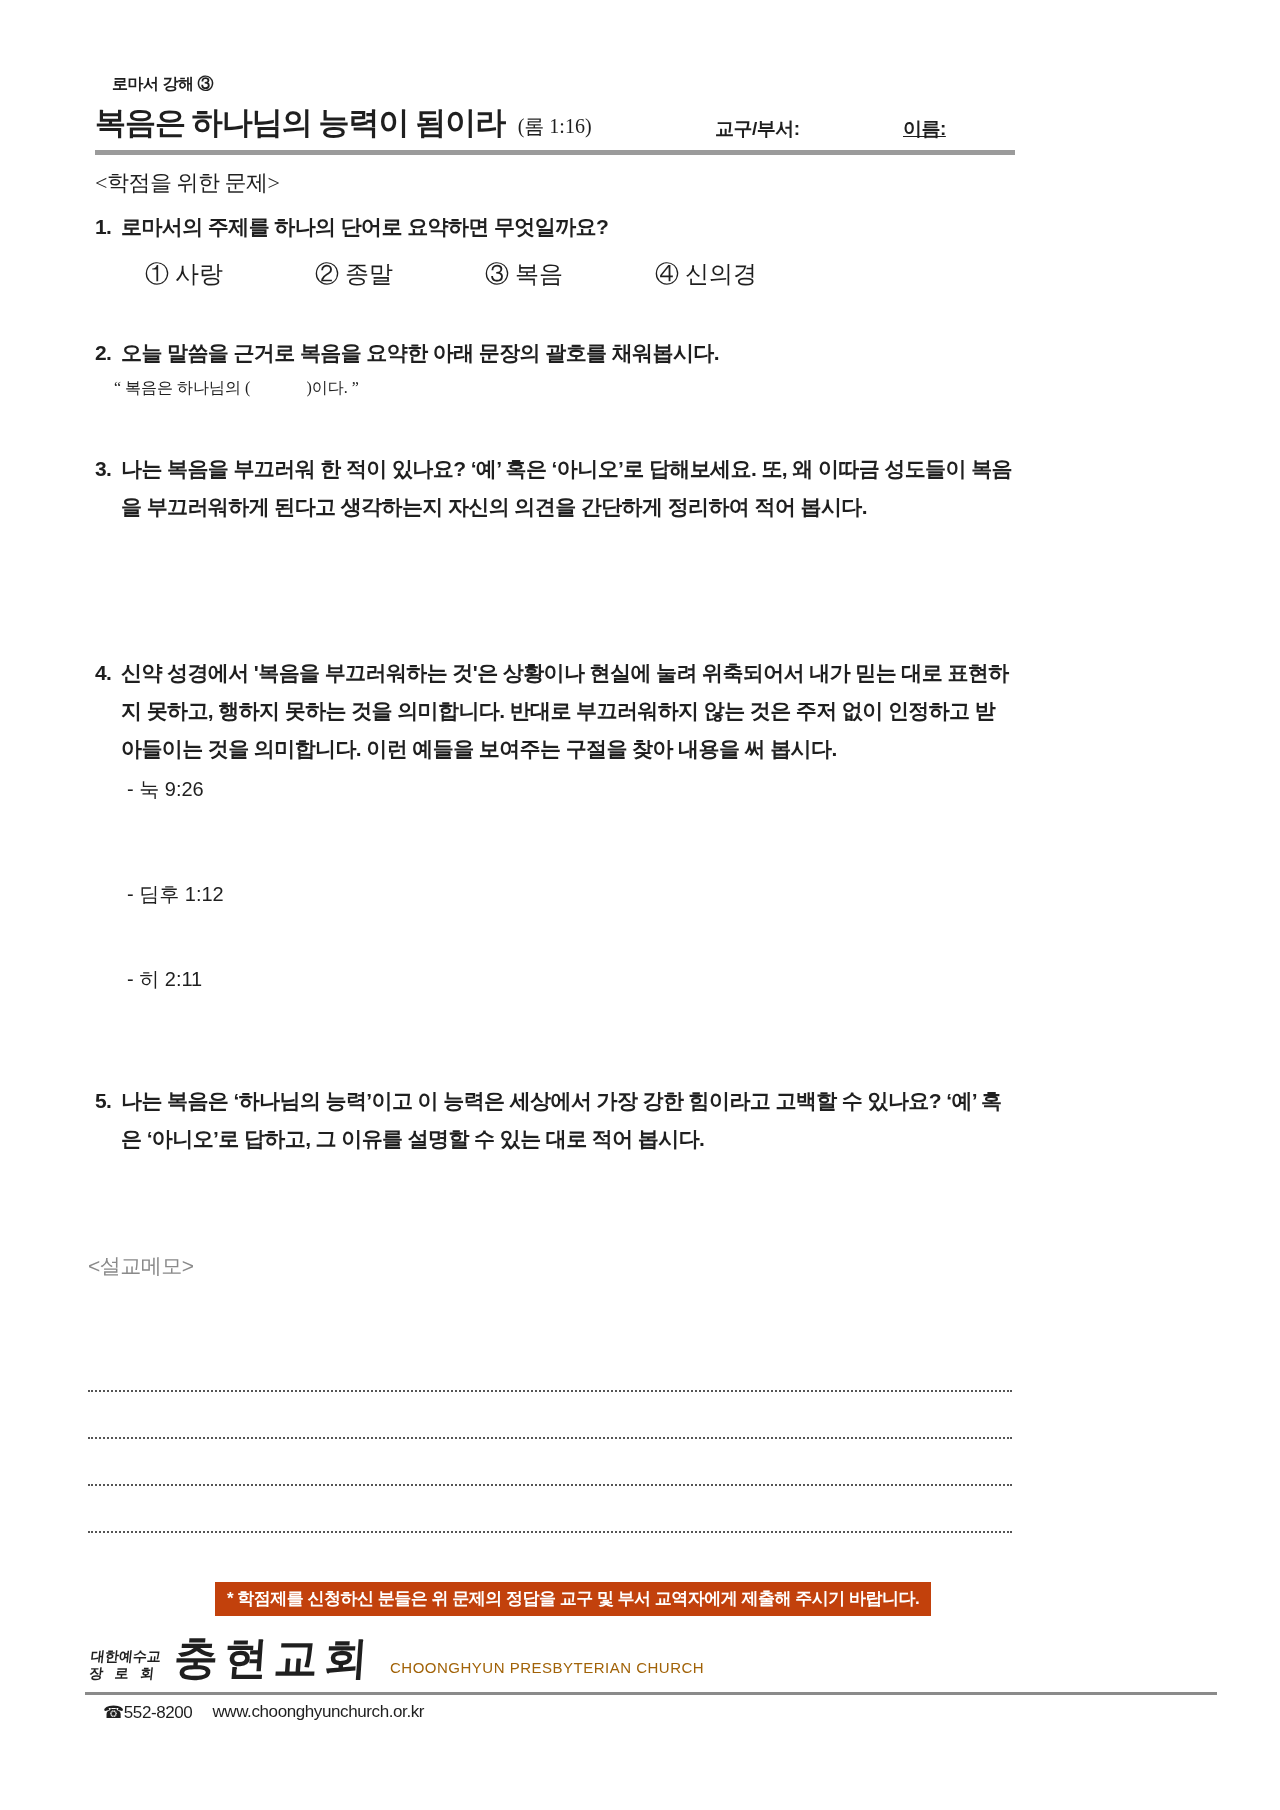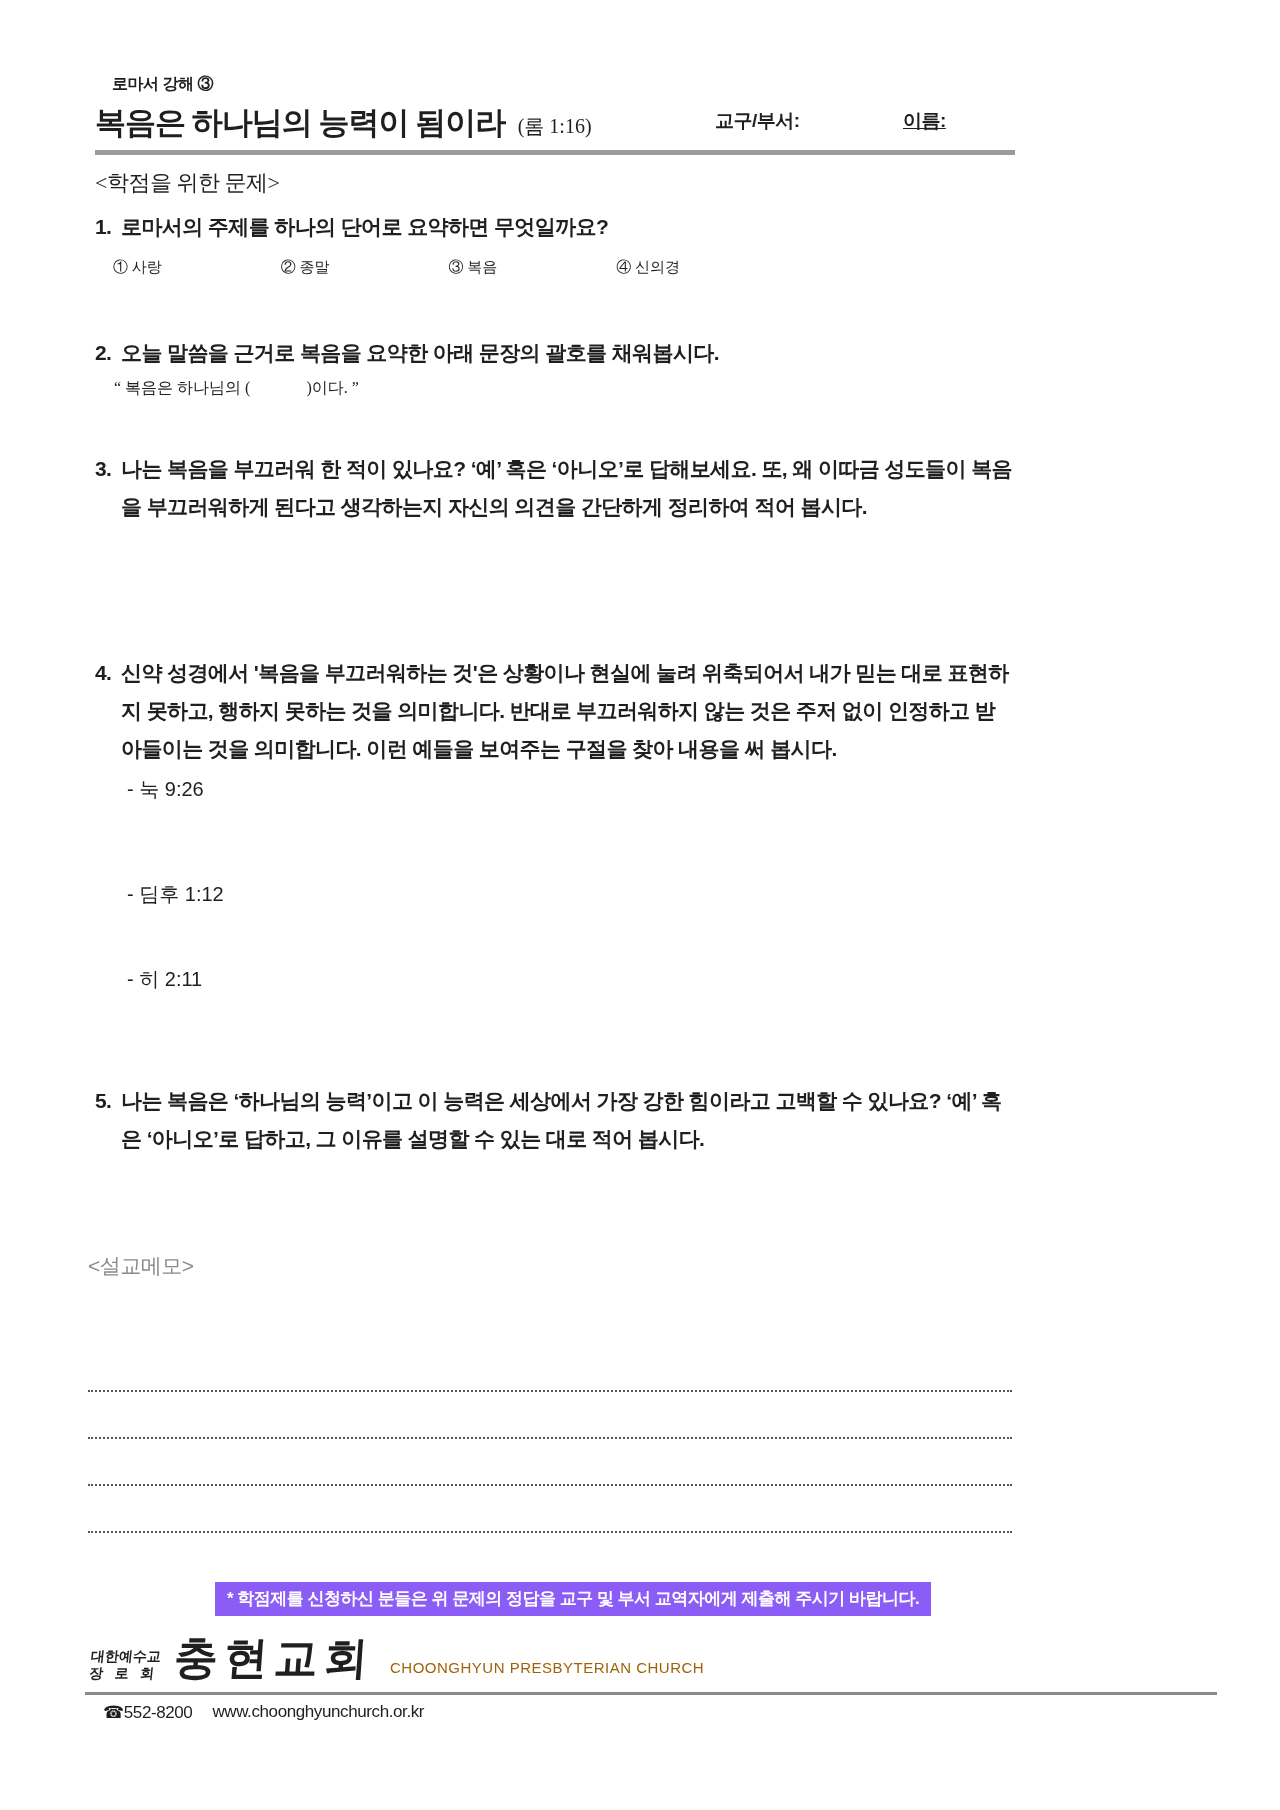--- a/index.html
+++ b/index.html
@@ -15,37 +15,37 @@
   .abs { position: absolute; }
 
   
   .series { top: 74px; left: 112px; font-size: 16px; font-weight: 700; letter-spacing: -0.5px; }
   .title-row { top: 102px; left: 95px; width: 920px; }
   .title-main {
     font-family: "Liberation Serif", serif;
     font-size: 31px; font-weight: 700; letter-spacing: -1px;
   }
   .title-ref { font-family: "Liberation Serif", serif; font-size: 20px; font-weight: 400; margin-left: 8px; }
-  .field-label { position: absolute; top: 6px; font-size: 19px; font-weight: 600; letter-spacing: -0.5px; }
+  .field-label { position: absolute; top: 14px; font-size: 19px; font-weight: 600; letter-spacing: -0.5px; }
   .parish-label { left: 620px; }
   .name-label { left: 808px; text-decoration: underline; }
   .header-rule { top: 150px; left: 95px; width: 920px; height: 5px; background: #9b9b9b; }
 
   
   .section-label { top: 168px; left: 95px; font-family: "Liberation Serif", serif; font-size: 22px; letter-spacing: -0.5px; }
   .question { display: flex; width: 920px; font-size: 21px; font-weight: 700; letter-spacing: -0.6px; line-height: 38px; }
   .q-num { flex: 0 0 26px; }
   .q-text { flex: 1; }
   .q1 { top: 208px; left: 95px; }
   .q2 { top: 334px; left: 95px; }
   .q3 { top: 450px; left: 95px; }
   .q4 { top: 654px; left: 95px; }
   .q5 { top: 1082px; left: 95px; }
 
-  .options-row { top: 258px; left: 113px; width: 800px; font-family: "Liberation Serif", serif; font-size: 15px; }
+  .options-row { top: 258px; left: 145px; width: 800px; font-family: "Liberation Serif", serif; font-size: 24px; }
   .option { display: inline-block; width: 164px; }
   .option:last-child { width: auto; }
 
   .fill-quote {
     top: 378px; left: 114px;
     font-family: "Liberation Serif", serif; font-size: 16px;
     white-space: pre;
     text-align: right;
   }
   .verse-ref { left: 127px; font-family: Liberation Sans, sans-serif; font-size: 20px; }
@@ -57,21 +57,21 @@
   .memo-label { top: 1252px; left: 88px; font-size: 21px; color: #8a8a8a; letter-spacing: -0.5px; }
   .dotted-line { left: 88px; width: 924px; height: 0; border-top: 2px dotted #555; }
   .dot-0 { top: 1390px; }
   .dot-1 { top: 1437px; }
   .dot-2 { top: 1484px; }
   .dot-3 { top: 1531px; }
 
   
   .notice-bar {
     top: 1582px; left: 215px;
-    background: #8b5cf6; color: #ffffff;
+    background: #c2410c; color: #ffffff;
     font-size: 17px; font-weight: 700; letter-spacing: -0.5px;
     padding: 5px 12px 6px 12px;
   }
 
   
   .logo-row { top: 1636px; left: 90px; display: flex; align-items: flex-end; }
   .logo-small { font-family: "Liberation Serif", serif; font-size: 14px; font-weight: 700; line-height: 17px; transform: skewX(-6deg); }
   .logo-small .l2 { letter-spacing: 4px; }
   .logo-main {
     font-family: "Liberation Serif", serif;

